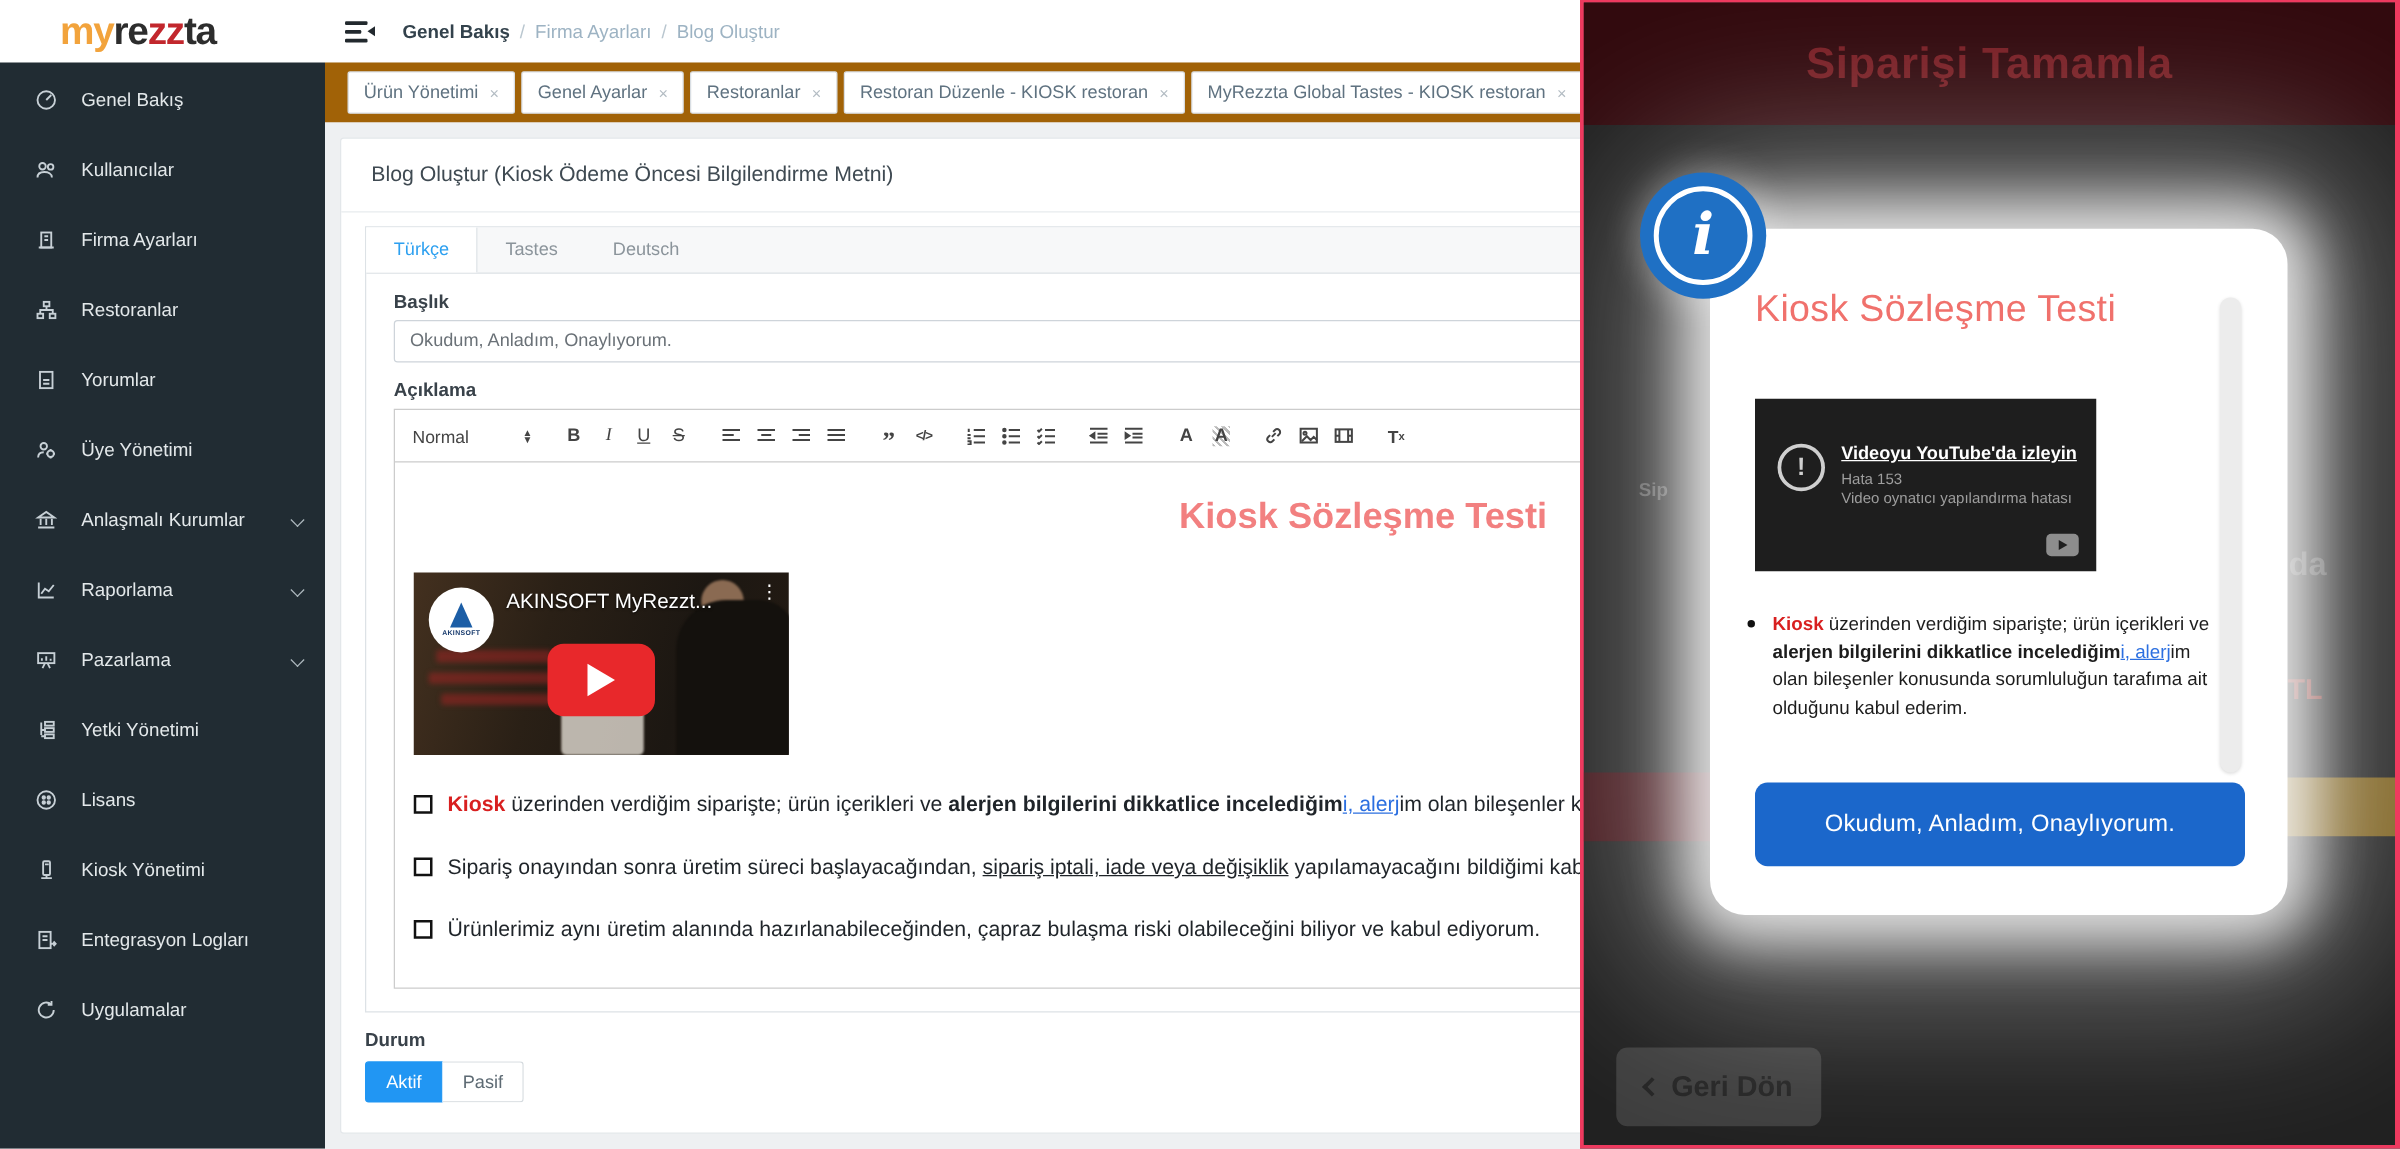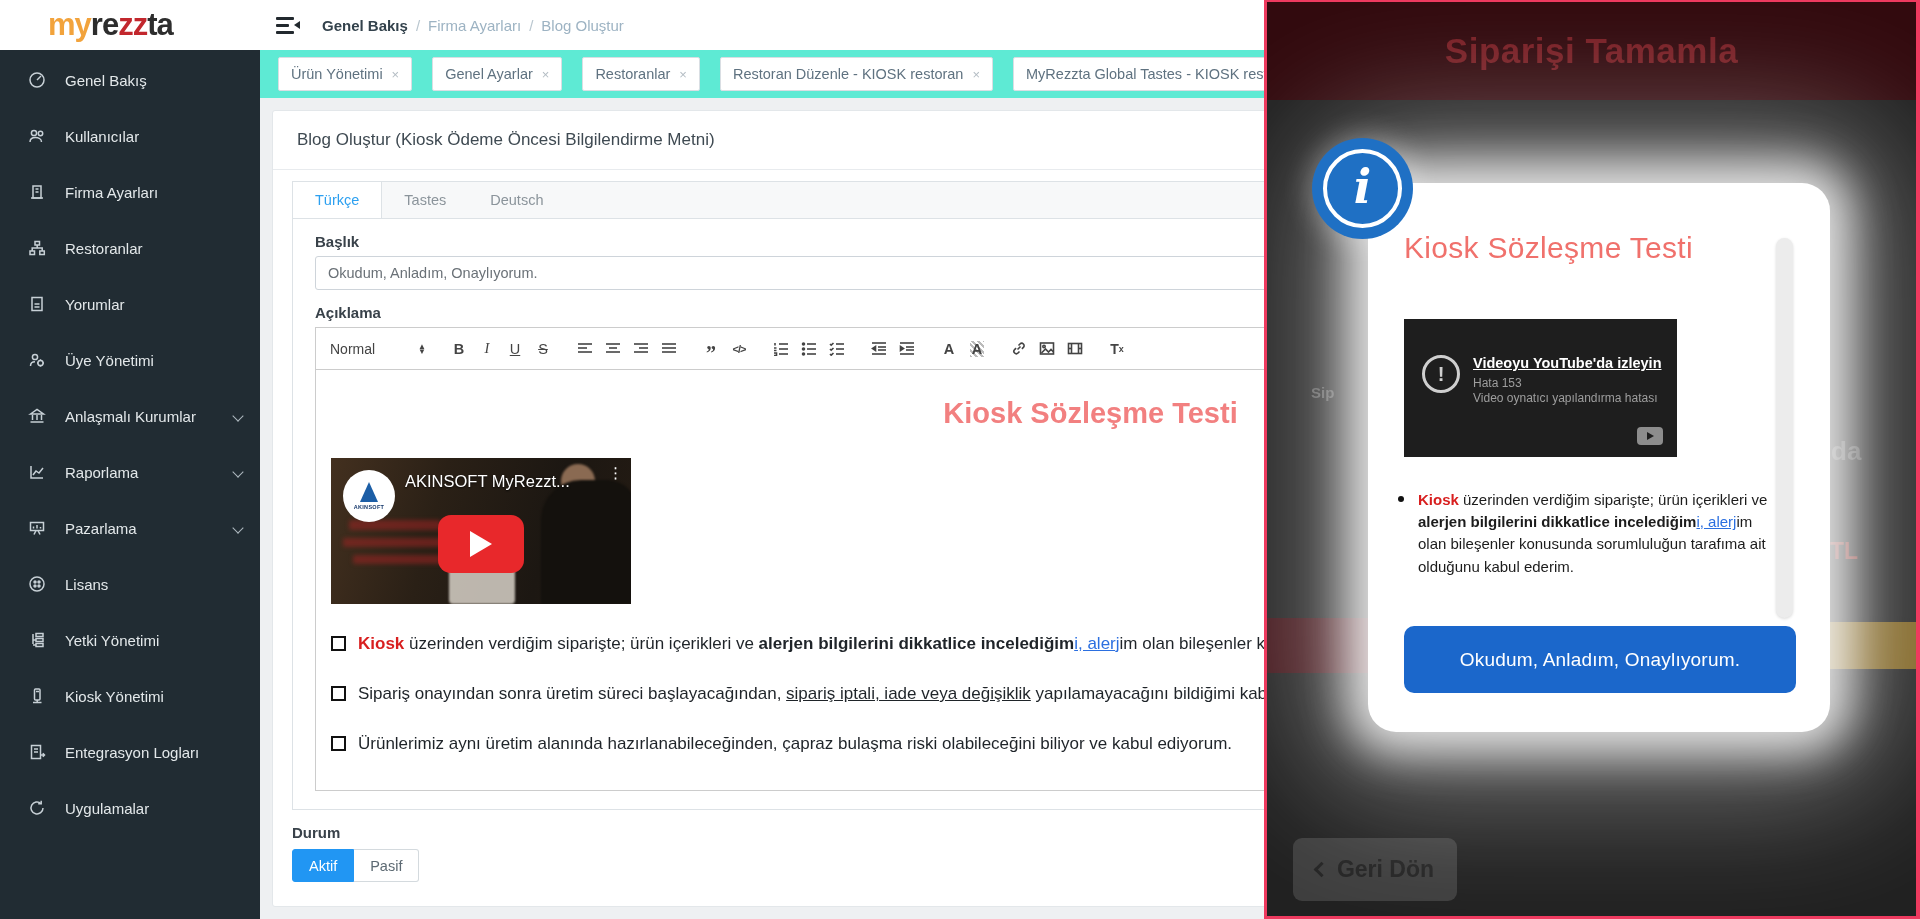--- a/index.html
+++ b/index.html
@@ -22,21 +22,21 @@
   .topbar { height:50px; background:#fff; display:flex; align-items:center; }
   .burger { margin-left:16px; width:24px; height:18px; position:relative; cursor:pointer; }
   .burger i { position:absolute; left:0; height:2.6px; background:#22292e; border-radius:1px; }
   .burger i:nth-child(1){ top:1px; width:18px; } .burger i:nth-child(2){ top:8px; width:13px; } .burger i:nth-child(3){ top:15px; width:18px; }
   .burger b { position:absolute; right:0; top:5px; width:0; height:0; border-top:4px solid transparent; border-bottom:4px solid transparent; border-right:6px solid #22292e; }
   .breadcrumb { margin-left:22px; font-size:15px; display:flex; align-items:center; gap:8px; }
   .breadcrumb .b0 { color:#33424c; font-weight:bold; }
   .breadcrumb .sep { color:#b9c6cf; }
   .breadcrumb .bx { color:#9db3c3; }
 
-  .tabrow { height:48px; background:#5eead4; display:flex; align-items:center; padding-left:18px; gap:20px; }
+  .tabrow { height:48px; background:#a16207; display:flex; align-items:center; padding-left:18px; gap:5px; }
   .tabchip { border:1px solid #d9dee3; background:#fff; border-radius:2px; height:34px; display:flex; align-items:center; padding:0 12px; font-size:14.5px; color:#5f7280; white-space:nowrap; cursor:pointer; }
   .tabchip .x { margin-left:9px; color:#b3bcc3; font-size:13px; cursor:pointer; }
 
   .content { background:#eef0f2; height:821px; padding:12px 0 0 12px; }
   .card { background:#fff; border:1px solid #e3e7ea; border-radius:3px; width:1634px; }
   .card-title { font-size:17px; color:#3f4a52; padding:19px 24px; border-bottom:1px solid #e8ebee; }
   .card-body { padding:11px 20px 24px 19px; }
 
   .langbox { border:1px solid #dde2e6; width:1595px; }
   .langstrip { background:#f7f8f9; border-bottom:1px solid #dde2e6; display:flex; height:37px; }
@@ -219,38 +219,38 @@
             <line x1="12" y1="15.5" x2="10" y2="11.5"></line>
             <line x1="5.5" y1="9.5" x2="5.5" y2="7.5"></line>
             <line x1="9" y1="9.5" x2="9" y2="6"></line>
             <line x1="12.5" y1="9.5" x2="12.5" y2="8"></line>
           </svg>
         <span class="lbl">Pazarlama</span>
         <span class="chev"></span>
       </div>
       <div class="side-item">
         <svg viewBox="0 0 18 18">
-            <circle cx="9" cy="9" r="7"></circle>
-            <circle cx="7" cy="7" r="1" fill="#c7d0d6"></circle>
-            <circle cx="11" cy="7" r="1" fill="#c7d0d6"></circle>
-            <circle cx="7" cy="11" r="1" fill="#c7d0d6"></circle>
-            <circle cx="11" cy="11" r="1" fill="#c7d0d6"></circle>
-          </svg>
-        <span class="lbl">Lisans</span>
-      </div>
-      <div class="side-item">
-        <svg viewBox="0 0 18 18">
             <line x1="5" y1="3" x2="5" y2="13"></line>
             <rect x="8" y="2.5" width="7" height="3"></rect>
             <rect x="8" y="7.5" width="7" height="3"></rect>
             <rect x="8" y="12.5" width="7" height="3"></rect>
             <line x1="5" y1="9" x2="8" y2="9"></line>
             <line x1="5" y1="14" x2="8" y2="14"></line>
           </svg>
         <span class="lbl">Yetki Yönetimi</span>
+      </div>
+      <div class="side-item">
+        <svg viewBox="0 0 18 18">
+            <circle cx="9" cy="9" r="7"></circle>
+            <circle cx="7" cy="7" r="1" fill="#c7d0d6"></circle>
+            <circle cx="11" cy="7" r="1" fill="#c7d0d6"></circle>
+            <circle cx="7" cy="11" r="1" fill="#c7d0d6"></circle>
+            <circle cx="11" cy="11" r="1" fill="#c7d0d6"></circle>
+          </svg>
+        <span class="lbl">Lisans</span>
       </div>
       <div class="side-item">
         <svg viewBox="0 0 18 18">
             <rect x="6.5" y="2" width="5.5" height="11" rx="1"></rect>
             <line x1="8" y1="4.5" x2="11" y2="4.5"></line>
             <line x1="5" y1="15.5" x2="13.5" y2="15.5"></line>
             <line x1="9.2" y1="13" x2="9.2" y2="15.5"></line>
           </svg>
         <span class="lbl">Kiosk Yönetimi</span>
       </div>

